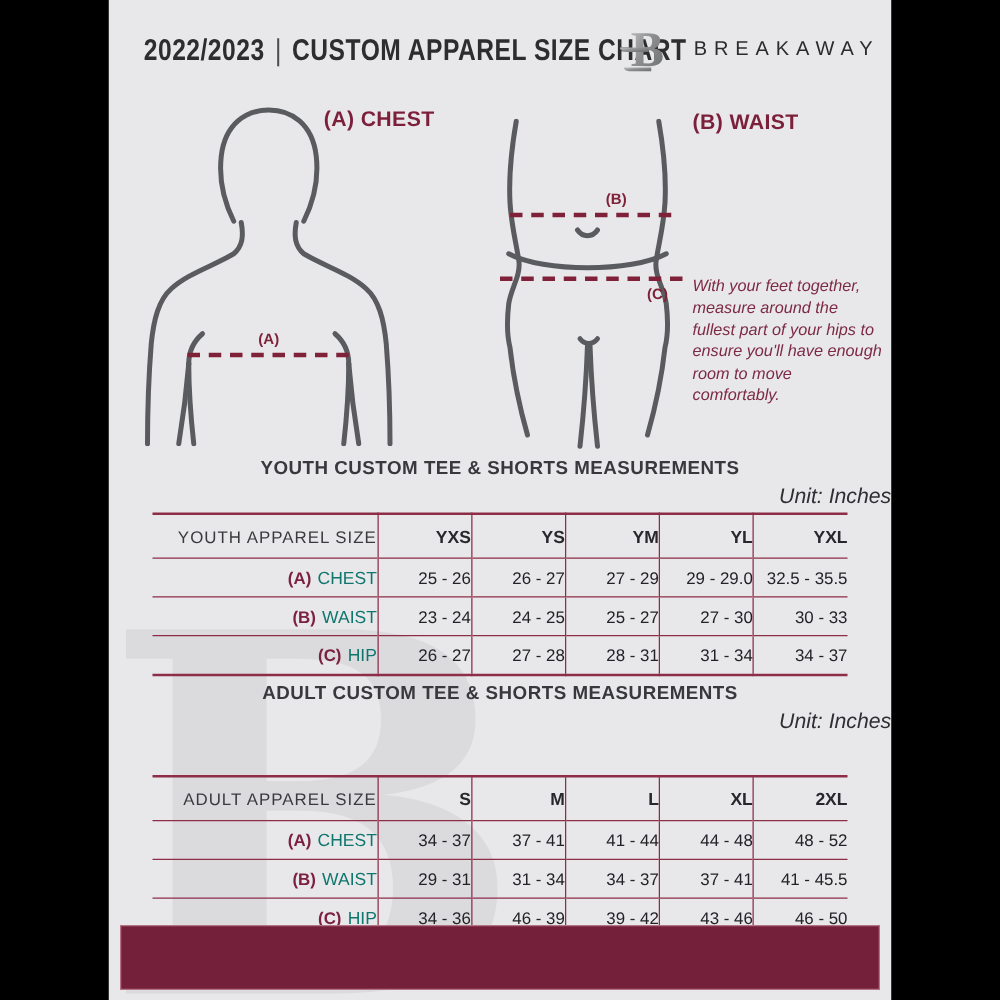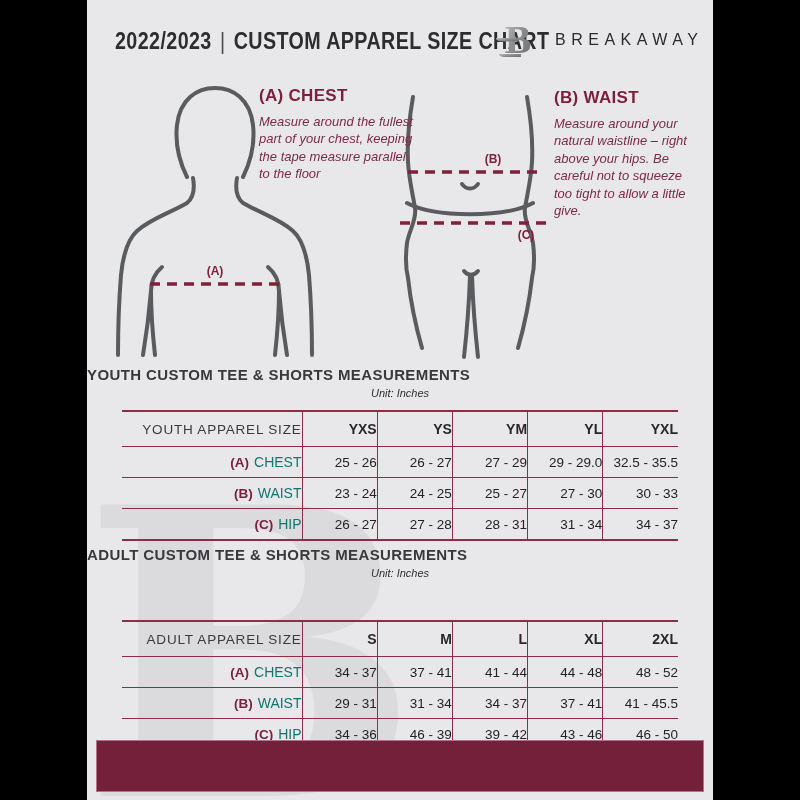--- a/index.html
+++ b/index.html
@@ -21,23 +21,23 @@
   .fig path,.fig .solid{fill:none;stroke:#5a5b5e;stroke-width:4;stroke-linecap:round;}
   .fig .dash{fill:none;stroke:#7e2139;stroke-width:3.6;stroke-dasharray:10 7;stroke-linecap:butt;}
   .fig text{fill:#7e2139;font-weight:700;font-size:12px;font-family:"Liberation Sans",sans-serif;}
 
   
   .guide{position:absolute;}
   .guide h3{margin:0 0 7px 0;font-size:17px;font-weight:700;color:#7c1f3b;letter-spacing:.3px;}
   .guide p{margin:0;font-size:13px;line-height:1.34;font-style:italic;color:#7d2a44;}
 
   
-  .sec-title{position:absolute;left:0;width:626px;text-align:left;font-size:15px;
+  .sec-title{position:absolute;left:0;width:626px;text-align:center;font-size:15px;
     font-weight:700;color:#39393d;letter-spacing:.4px;}
-  .sec-unit{position:absolute;left:0;width:626px;text-align:center;font-size:11px;
+  .sec-unit{position:absolute;left:0;width:626px;text-align:right;font-size:17px;
     font-style:italic;color:#2f2f33;}
   table.size{position:absolute;left:35px;width:556px;border-collapse:collapse;
     border-top:2px solid #8d2d48;border-bottom:2px solid #8d2d48;table-layout:fixed;}
   table.size col.lab{width:180px;}
   table.size tr{border-top:1.5px solid #8d2d48;}
   table.size th,table.size td{border-left:1.5px solid #8d2d48;text-align:right;
     font-weight:400;color:#232327;font-size:13.5px;padding:0;}
   table.size th:first-child,table.size td:first-child{border-left:none;text-align:right;
     padding-left:14px;margin-top:12px;}
   table.size thead th{height:34px;font-weight:700;font-size:14px;color:#28282c;}
@@ -104,27 +104,26 @@
       <path d="M80 181 C79 210 77 235 74 262"></path>
       <path d="M82 181 C83 210 85 235 88 262"></path>
       <line class="dash" x1="18" y1="77" x2="152" y2="77"></line>
       <line class="dash" x1="10" y1="128" x2="158" y2="128"></line>
       <text x="103" y="68" text-anchor="middle">(B)</text>
       <text x="136" y="144" text-anchor="middle">(C)</text>
     </svg>
 
     <div class="guide" style="left:172px;top:86px;width:160px;">
       <h3>(A) CHEST</h3>
-      <p>Measure around the fullest part of your chest, keeping the tape measure parallel to the floor</p>
     </div>
     <div class="guide" style="left:467px;top:88px;width:145px;">
       <h3>(B) WAIST</h3>
-      <p>Measure around your natural waistline – right above your hips. Be careful not to squeeze too tight to allow a little give.</p>
     </div>
     <div class="guide" style="left:467px;top:220px;width:152px;">
+      <p>With your feet together, measure around the fullest part of your hips to ensure you'll have enough room to move comfortably.</p>
     </div>
 
     <div class="sec-title" style="top:366px;">YOUTH CUSTOM TEE &amp; SHORTS MEASUREMENTS</div>
     <div class="sec-unit" style="top:387px;">Unit: Inches</div>
 
     <table class="size" style="top:410px;">
       <colgroup>
           <col class="lab">
           <col>
           <col>

